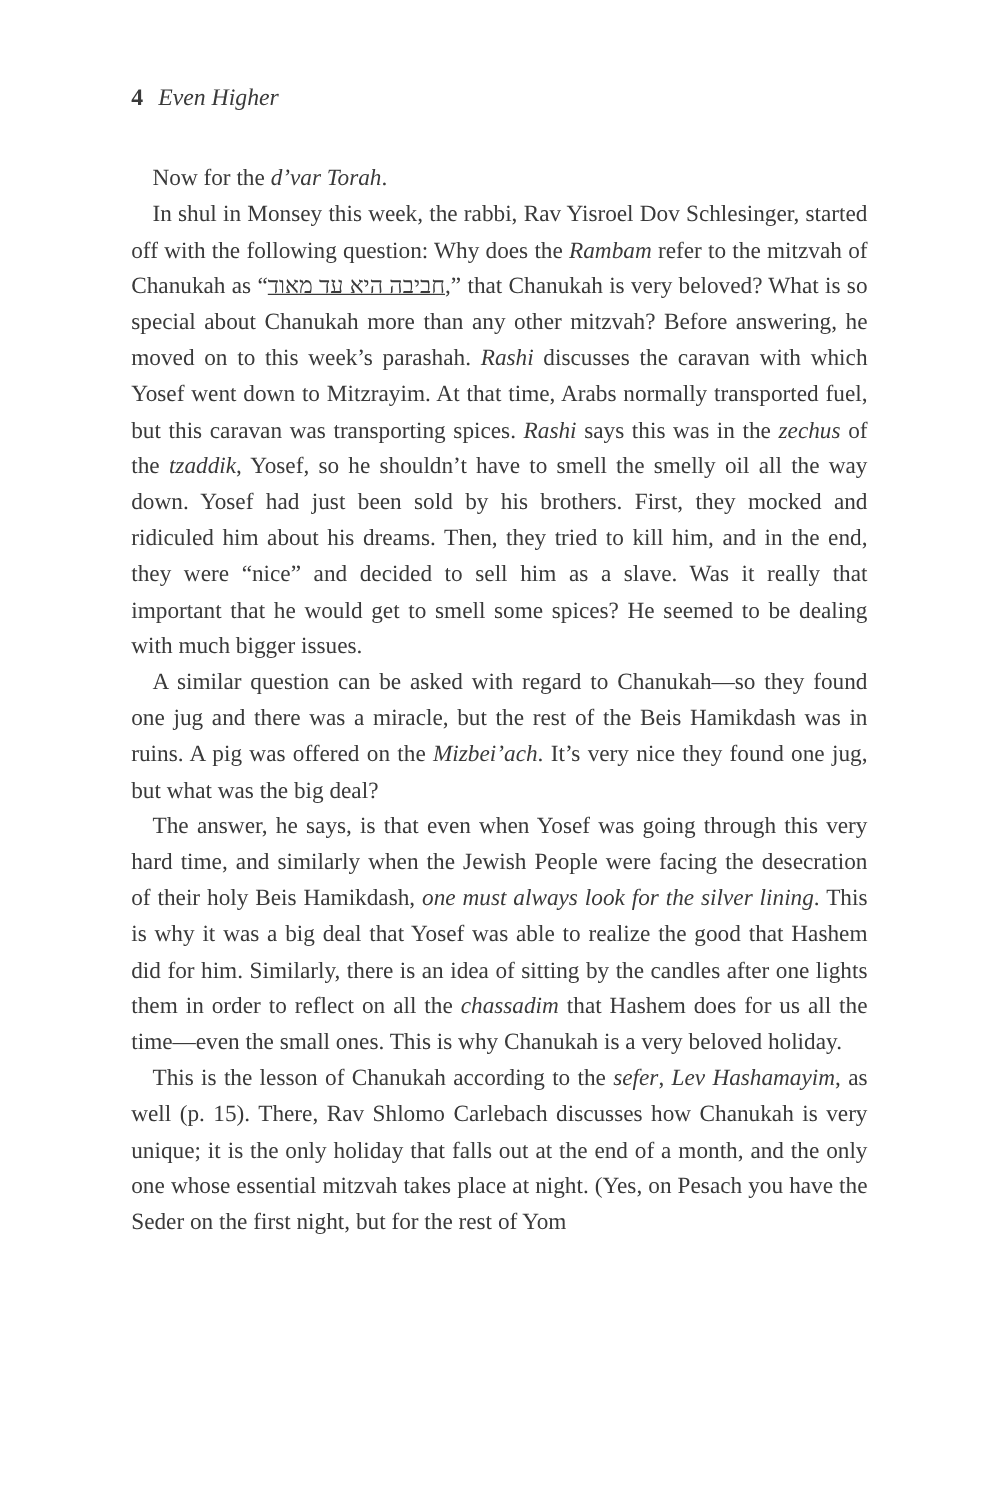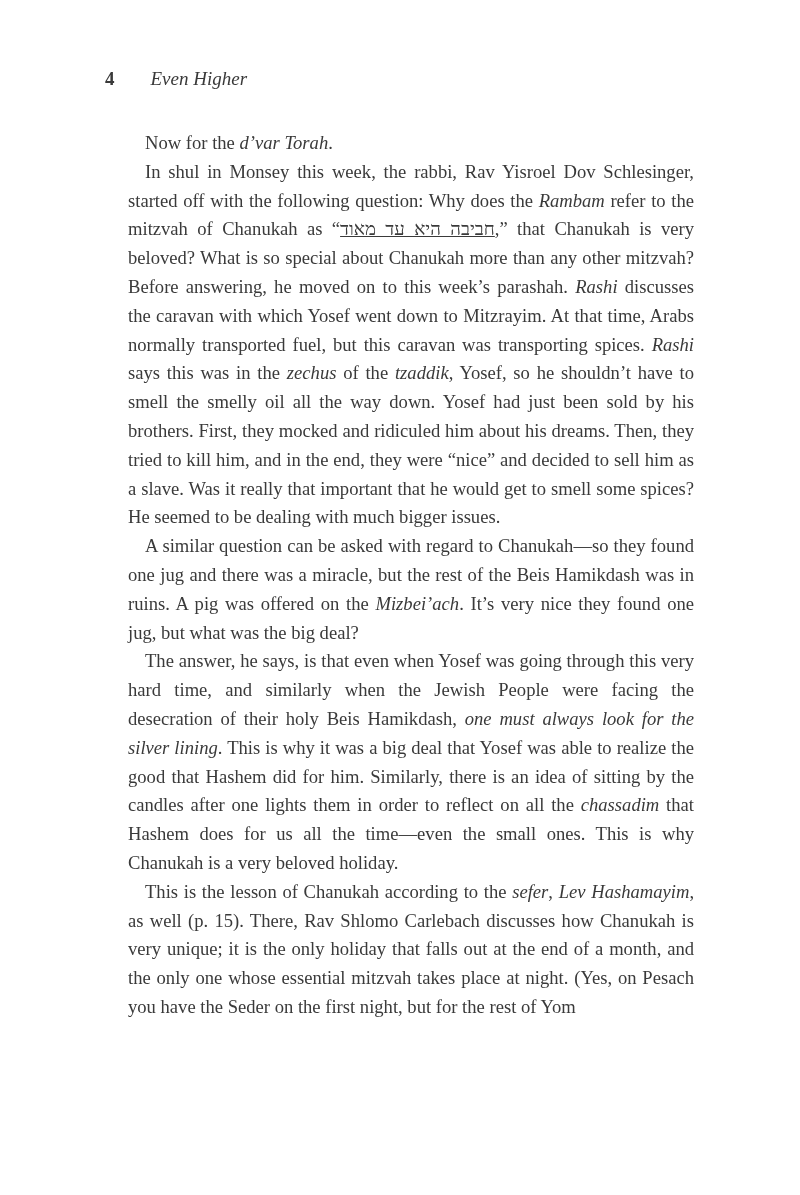--- a/index.html
+++ b/index.html
@@ -24,35 +24,34 @@
     font-size: 19px;
     line-height: 22px;
     margin-bottom: 39px;
   }
   .page-number {
     font-weight: 700;
     font-style: normal;
   }
   .book-title {
     font-style: italic;
-    margin-left: 36px;
+    margin-left: 12px;
   }
   .page-body {
     text-align: justify;
     font-size: 18.6px;
     line-height: 28.8px;
     hyphens: none;
   }
   .page-body p.para {
     margin: 0;
     padding: 0;
   }
   .page-body p.para.indent {
     text-indent: 17px;
-    margin-left: 23px;
   }
   .page-body em {
     font-style: italic;
   }
   .page-body span[lang="he"] {
     unicode-bidi: embed;
     text-decoration: underline;
   }
 </style>
 </head>

